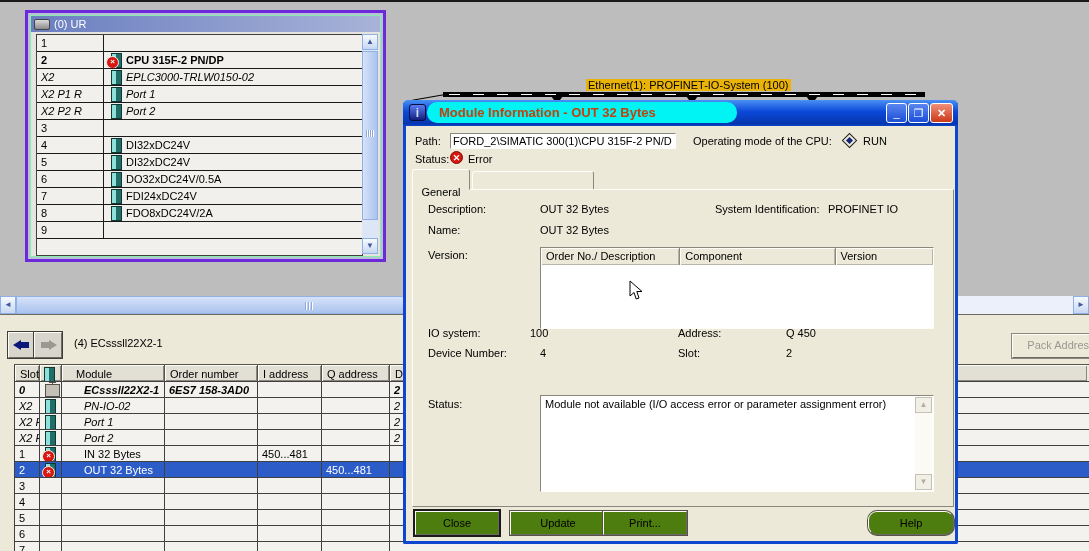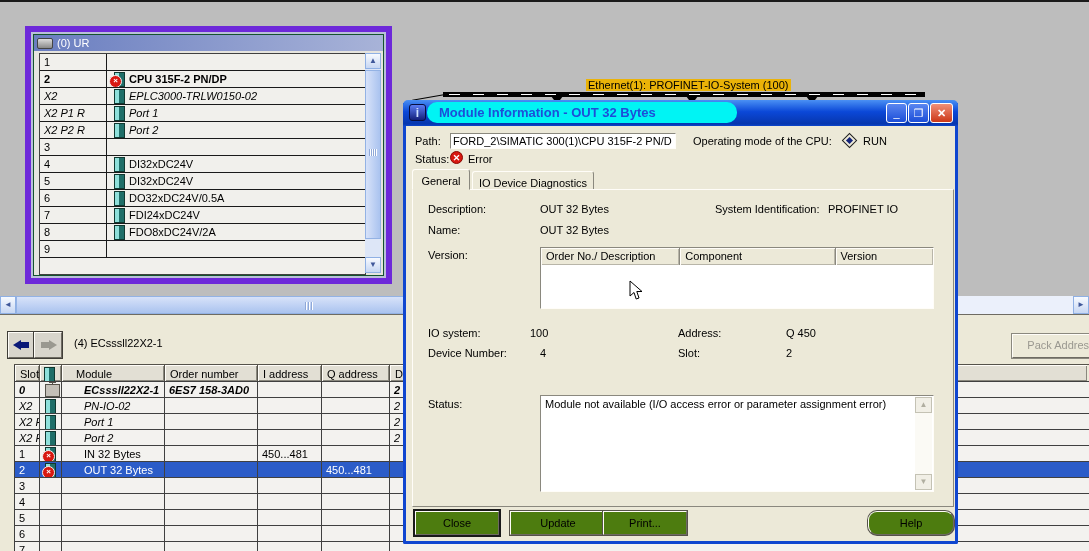--- a/index.html
+++ b/index.html
@@ -4,22 +4,22 @@
 <style>
   html,body{margin:0;padding:0;}
   .screen{position:relative;width:1089px;height:551px;background:#bdbdbd;overflow:hidden;
           font-family:"Liberation Sans",sans-serif;font-size:11px;color:#000;}
   .em-bold{font-weight:bold;}
   .em-italic{font-style:italic;}
   .em-bold-italic{font-weight:bold;font-style:italic;}
   .topline{position:absolute;left:0;top:0;width:1089px;height:2px;background:#1a1a1a;}
 
   
-  .rack-window{position:absolute;left:25px;top:26px;width:355px;height:246px;
-               background:#14532d;border:6px solid #6d28d9;box-shadow:inset 0 0 0 2px #b9bfd9;z-index:2;}
+  .rack-window{position:absolute;left:25px;top:10px;width:355px;height:246px;
+               background:#86efac;border:3px solid #6d28d9;box-shadow:inset 0 0 0 2px #b9bfd9;z-index:2;}
   .rw-title{position:absolute;left:3px;top:3px;right:3px;height:16px;
             background:linear-gradient(90deg,#6a7ec0,#a8b3d8);color:#fff;
             display:flex;align-items:center;padding-left:3px;}
   .rw-icon{display:inline-block;width:14px;height:9px;background:linear-gradient(#dcdcdc,#8a8a8a);
            border:1px solid #444;border-radius:2px;margin-right:4px;}
   .rw-client{position:absolute;left:3px;top:19px;right:3px;bottom:3px;background:#e6e4de;}
   .rw-table{position:absolute;left:5px;top:2px;width:325px;height:220px;overflow:hidden;
             border:1px solid #404040;background:#f1f0ec;}
   .rw-row{position:relative;height:17px;box-sizing:border-box;border-bottom:1px solid #1a1a1a;display:flex;}
   .rw-slot{width:67px;box-sizing:border-box;border-right:1px solid #1a1a1a;padding:2px 0 0 4px;overflow:hidden;white-space:nowrap;}
@@ -94,21 +94,21 @@
   .bt-micon.icon-head::before{content:"";position:absolute;left:3px;top:-4px;width:7px;height:2px;background:#55524a;}
   .bt-micon.icon-head::after{content:"";position:absolute;left:6px;top:-2px;width:1px;height:2px;background:#55524a;}
   .bt-micon .err-badge{left:-4px;bottom:-2px;}
 
   
   .dlg{position:absolute;left:403px;top:103px;width:555px;height:441px;background:#ece9d8;
        border:3px solid #0f46d0;border-top:none;border-radius:0 0 2px 2px;box-sizing:border-box;z-index:10;}
   .dlg-title{position:absolute;left:-3px;top:-3px;width:555px;height:26px;border-radius:5px 5px 0 0;
              background:linear-gradient(#4a90f4,#0b48d8 45%,#0636ae 92%,#0d46cc);}
   .dlg-pill{position:absolute;left:24px;top:2px;width:310px;height:21px;background:#00f4f4;
-            border-radius:10px;color:#1d4ed8;font-weight:bold;font-size:13px;line-height:21px;padding-left:12px;box-sizing:border-box;}
+            border-radius:10px;color:#c2410c;font-weight:bold;font-size:13px;line-height:21px;padding-left:12px;box-sizing:border-box;}
   .dlg-ticon{position:absolute;left:6px;top:4px;width:17px;height:17px;border-radius:3px;
              background:linear-gradient(#5a7cf4,#141f7a);border:1px solid #060e40;color:#cfe0ff;
              font-weight:bold;font-size:12px;text-align:center;line-height:16px;box-sizing:border-box;}
   .dlg-btn{position:absolute;top:3px;width:21px;height:20px;border:1px solid #fff;border-radius:3px;
            color:#fff;font-size:11px;text-align:center;line-height:18px;box-sizing:border-box;}
   .dlg-min{left:483px;background:linear-gradient(#5a86f0,#1c4ed8);}
   .dlg-max{left:505px;background:linear-gradient(#5a86f0,#1c4ed8);}
   .dlg-close{left:527px;width:23px;background:linear-gradient(#f09078,#cc3818);font-weight:bold;}
   .dlg-lbl{position:absolute;}
   .dlg-val{position:absolute;}
@@ -116,26 +116,26 @@
               border:1px solid;border-color:#8a887e #fffdf8 #fffdf8 #8a887e;box-sizing:border-box;
               padding:1px 0 0 2px;overflow:hidden;white-space:nowrap;}
   .err-icon{position:absolute;left:44px;top:48px;width:13px;height:13px;border-radius:50%;
             background:#d81810;border:1px solid #8a0800;color:#fff;font-weight:bold;font-size:9px;
             text-align:center;line-height:12px;box-sizing:border-box;}
   .run-icon{position:absolute;left:438px;top:32px;width:9px;height:9px;border:1px solid #202020;
             transform:rotate(45deg);background:#ece9d8;}
   .run-icon::after{content:"";position:absolute;left:2px;top:2px;width:5px;height:5px;background:#16257a;}
   .tab{position:absolute;box-sizing:border-box;background:#ece9d8;
        border:1px solid;border-color:#fffdf8 #8a887e #ece9d8 #fffdf8;border-radius:3px 3px 0 0;
-       padding-top:5px;text-align:center;}
+       padding-top:16px;text-align:center;}
   .tab-active{left:6px;top:66px;width:58px;height:21px;z-index:3;}
   .tab-idle{left:66px;top:68px;width:122px;height:19px;z-index:1;border-bottom:1px solid #8a887e;}
   .dlg-panel{position:absolute;left:6px;top:86px;width:542px;height:318px;background:#ece9d8;
              border:1px solid;border-color:#fffdf8 #8a887e #8a887e #fffdf8;box-sizing:border-box;z-index:2;}
-  .vtable{position:absolute;left:134px;top:144px;width:394px;height:62px;background:#fff;
+  .vtable{position:absolute;left:134px;top:144px;width:394px;height:82px;background:#fff;
           border:1px solid;border-color:#8a887e #fffdf8 #fffdf8 #8a887e;box-sizing:border-box;z-index:3;}
   .vt-head{display:flex;height:17px;}
   .vt-hcell{box-sizing:border-box;background:#ece9d8;border-right:1px solid #8a887e;
             box-shadow:inset 1px 1px 0 #fffdf8,inset -1px -1px 0 #b8b5a8;padding:2px 0 0 5px;overflow:hidden;white-space:nowrap;}
   .vt-hcell:nth-child(1){width:140px;}
   .vt-hcell:nth-child(2){width:156px;}
   .vt-hcell:nth-child(3){width:98px;border-right:none;}
   .stat-box{position:absolute;left:134px;top:292px;width:394px;height:97px;background:#fff;
             border:1px solid;border-color:#8a887e #fffdf8 #fffdf8 #8a887e;box-sizing:border-box;z-index:3;
             padding:2px 20px 0 4px;}

